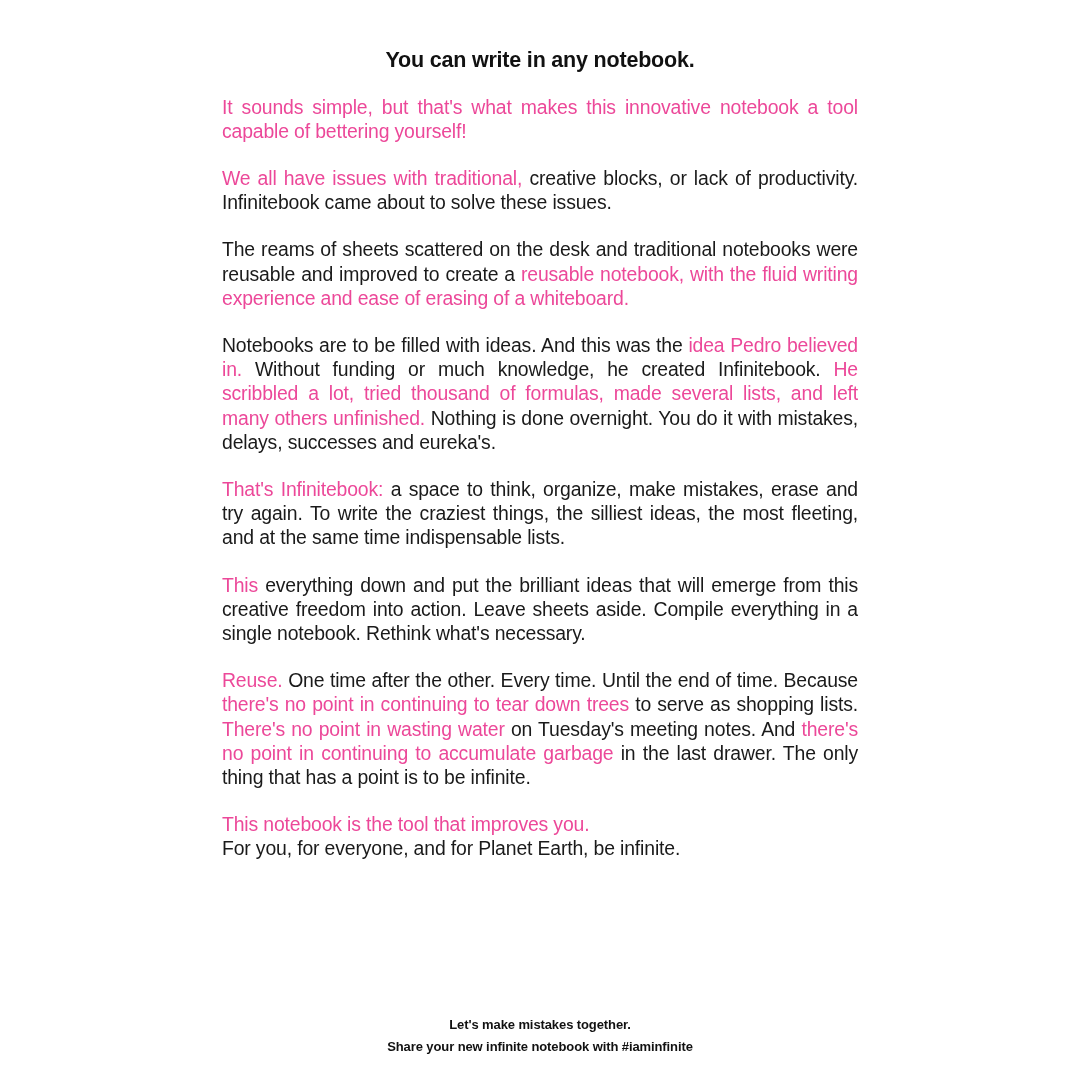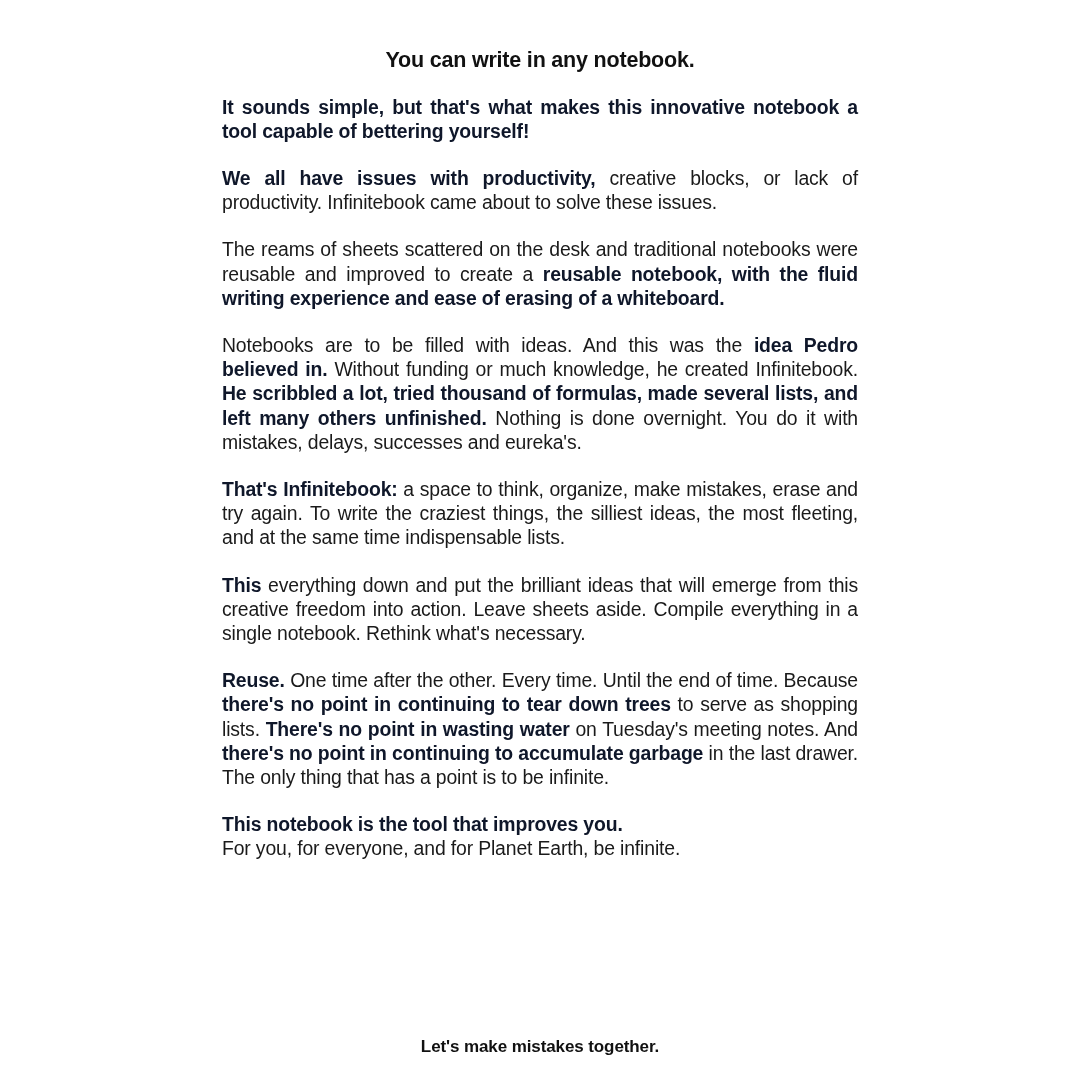--- a/index.html
+++ b/index.html
@@ -47,31 +47,31 @@
     color: #1a1a1a;
     letter-spacing: -0.15px;
   }
   p.para:last-child {
     margin-bottom: 13px;
   }
   p.para.nojustify {
     text-align: left;
   }
   b {
-    font-weight: bold;
-    color: #0f172a;
+    font-weight: normal;
+    color: #ec4899;
   }
   .footer {
     position: absolute;
     left: 0;
     right: 0;
     bottom: 22px;
     text-align: center;
     font-weight: bold;
-    font-size: 17px;
+    font-size: 13px;
     line-height: 22px;
     color: #111111;
     letter-spacing: -0.1px;
   }
   .footer .line {
     display: block;
   }
 </style>
 </head>
 <body>
@@ -79,34 +79,35 @@
 <div class="page">
 
   <div class="headline">
     <span class="line">You can write in any notebook.</span>
   </div>
 
   <div class="body-wrap">
 
     <p class="para"><b>It sounds simple, but that's what makes this innovative notebook a tool capable of bettering yourself!</b></p>
 
-    <p class="para"><b>We all have issues with productivity,</b><span> creative blocks, or lack of productivity. Infinitebook came about to solve these issues.</span></p>
+    <p class="para"><b>We all have issues with traditional,</b><span> creative blocks, or lack of productivity. Infinitebook came about to solve these issues.</span></p>
 
     <p class="para"><span>The reams of sheets scattered on the desk and traditional notebooks were reusable and improved to create a </span><b>reusable notebook, with the fluid writing experience and ease of erasing of a whiteboard.</b></p>
 
     <p class="para"><span>Notebooks are to be filled with ideas. And this was the </span><b>idea Pedro believed in.</b><span> Without funding or much knowledge, he created Infinitebook. </span><b>He scribbled a lot, tried thousand of formulas, made several lists, and left many others unfinished.</b><span> Nothing is done overnight. You do it with mistakes, delays, successes and eureka's.</span></p>
 
     <p class="para"><b>That's Infinitebook:</b><span> a space to think, organize, make mistakes, erase and try again. To write the craziest things, the silliest ideas, the most fleeting, and at the same time indispensable lists.</span></p>
 
     <p class="para"><b>This</b><span> everything down and put the brilliant ideas that will emerge from this creative freedom into action. Leave sheets aside. Compile everything in a single notebook. Rethink what's necessary.</span></p>
 
 
     <p class="para"><b>Reuse.</b><span> One time after the other. Every time. Until the end of time. Because </span><b>there's no point in continuing to tear down trees</b><span> to serve as shopping lists. </span><b>There's no point in wasting water</b><span> on Tuesday's meeting notes. And </span><b>there's no point in continuing to accumulate garbage</b><span> in the last drawer. The only thing that has a point is to be infinite.</span></p>
 
     <p class="para nojustify"><b>This notebook is the tool that improves you.</b><br><span>For you, for everyone, and for Planet Earth, be infinite.</span></p>
 
   </div>
 
   <div class="footer">
     <span class="line">Let's make mistakes together.</span>
+    <span class="line">Share your new infinite notebook with #iaminfinite</span>
   </div>
 
 </div>
 
 </body></html>

